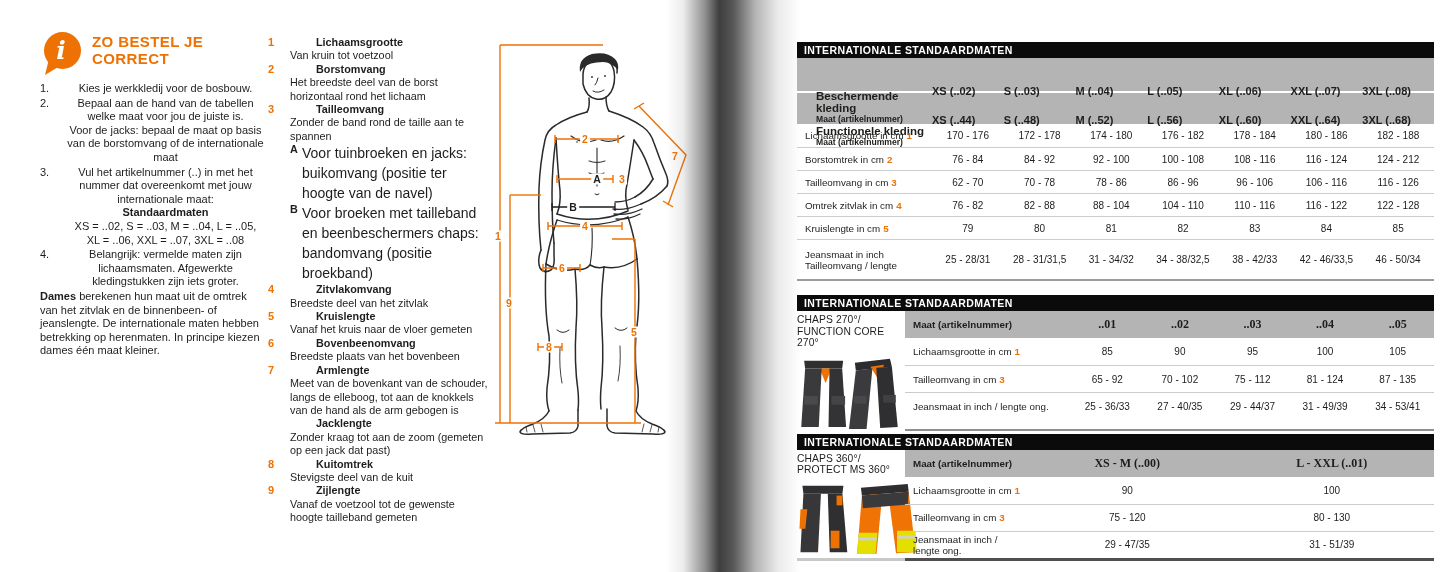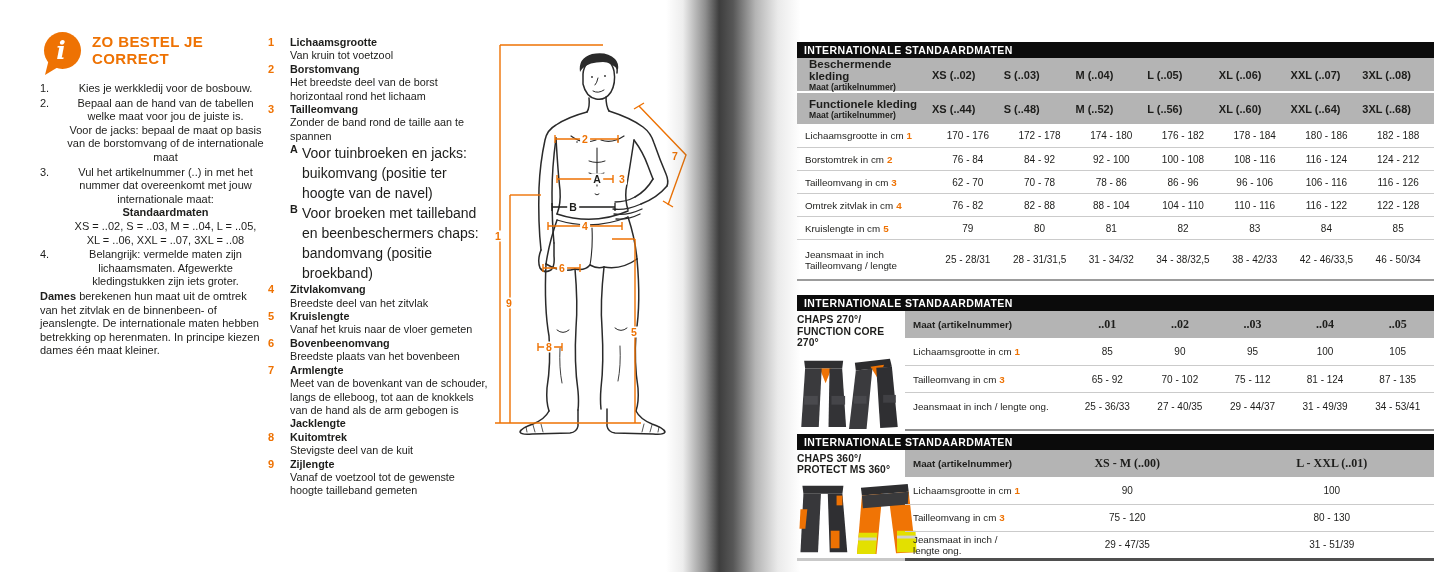--- a/index.html
+++ b/index.html
@@ -26,21 +26,21 @@
   .spara { font-size:11px; line-height:13.6px;text-align:center; }
   .sbold { font-weight:bold; }
   .dames { margin-top:1px; font-size:11px; line-height:13.6px; }
   .dames b { font-weight:bold; }
 
   
   .measures { position:absolute; left:268px; top:36px; width:222px; }
   .mitem { display:flex; }
   .mnum { width:22px; flex:0 0 22px; color:#ee7203; font-weight:bold; font-size:11px; line-height:13.4px; }
   .mbody { flex:1; }
-  .mtitle { font-weight:bold; font-size:10.8px; line-height:13.4px; }
+  .mtitle { font-weight:bold; font-size:10.8px; line-height:13.4px;margin-left:26px; }
   .mdesc { font-size:10.8px; line-height:13.4px; }
   .msub { display:flex; }
   .msublabel { flex:0 0 12px; font-weight:bold; font-size:10.8px; line-height:13.4px; }
   .msubtext { flex:1; font-size:14px; line-height:20px; }
 
   
   .figure { position:absolute; left:485px; top:28px; width:212px; height:412px; }
   .fm { position:absolute; transform:translate(-50%,-50%); background:#fff;
     color:#ee7203; font-weight:bold; font-size:10.5px; line-height:11px; padding:0 2px; }
   .fm.dark { color:#1d1d1b; }
@@ -61,38 +61,38 @@
   .rp { position:absolute; left:797px; top:42px; width:637px; }
   .tbar { height:16px; background:#0b0b0b; color:#fff; font-weight:bold;
     font-size:10.5px; letter-spacing:.4px; display:flex; align-items:center;
     padding-left:7px; }
   .tbar.gap14 { margin-top:14px; }
   .tbar.gap2 { margin-top:3px; }
 
   .hrow { display:grid; grid-template-columns:135px repeat(7,1fr);
     background:#b4b4b4; height:33px; align-items:center; }
   .hrow2 { border-top:2px solid #fff; }
-  .hlabel { padding-left:12px; }
+  .hlabel { padding-left:19px;margin-top:32px; }
   .hl1 { font-weight:bold; font-size:11.5px; line-height:12px; }
   .hl2 { font-weight:bold; font-size:8.6px; line-height:10px; }
   .hcell { text-align:left; font-weight:bold; font-size:11px; }
 
   .brow { display:grid; grid-template-columns:135px repeat(7,1fr);
     height:23px; align-items:center; }
   .brow + .brow { border-top:1px solid #cbcbcb; }
   .brow.tall { height:40px; }
   #main-rows { border-bottom:2px solid #9c9c9c; }
   .blabel { padding-left:8px; }
   .lline { font-size:9.8px; line-height:11px; }
   .mk { color:#ee7203; font-weight:bold; font-size:9.8px; margin-left:3px; }
   .bcell { text-align:center; font-size:10px; }
 
   .subflex { display:flex; align-items:stretch; }
   .product { width:108px; flex:0 0 108px; padding-top:3px; }
-  .ptitle div { font-weight:bold; font-size:10.3px; line-height:11.5px; letter-spacing:.1px; }
+  .ptitle div { font-weight:normal; font-size:10.3px; line-height:11.5px; letter-spacing:.1px; }
   .product svg { margin-top:4px; display:block; }
   .subgrid { flex:1; }
   .srow-h { display:grid; background:#b4b4b4; height:27px; align-items:center; }
   .srow { display:grid; height:27px; align-items:center; }
   .srow + .srow { border-top:1px solid #cbcbcb; }
   .g270 { grid-template-columns:166px repeat(5,1fr); }
   .g360 { grid-template-columns:120px repeat(2,1fr); }
   .slabel { padding-left:8px; font-size:9.8px; }
   .shead { padding-left:8px; font-weight:bold; font-size:9.8px; }
   .scell { text-align:center; font-size:10px; }
@@ -201,20 +201,21 @@
           <div class="mtitle">Bovenbeenomvang</div>
           <div class="mdesc">Breedste plaats van het bovenbeen</div>
         </div>
       </div>
       <div class="mitem">
         <span class="mnum">7</span>
         <div class="mbody">
           <div class="mtitle">Armlengte</div>
           <div class="mdesc">Meet van de bovenkant van de schouder, langs de elleboog, tot aan de knokkels van de hand als de arm gebogen is</div>
           <div class="mtitle">Jacklengte</div>
+          <div class="mdesc">Zonder kraag tot aan de zoom (gemeten op een jack dat past)</div>
         </div>
       </div>
       <div class="mitem">
         <span class="mnum">8</span>
         <div class="mbody">
           <div class="mtitle">Kuitomtrek</div>
           <div class="mdesc">Stevigste deel van de kuit</div>
         </div>
       </div>
       <div class="mitem">

